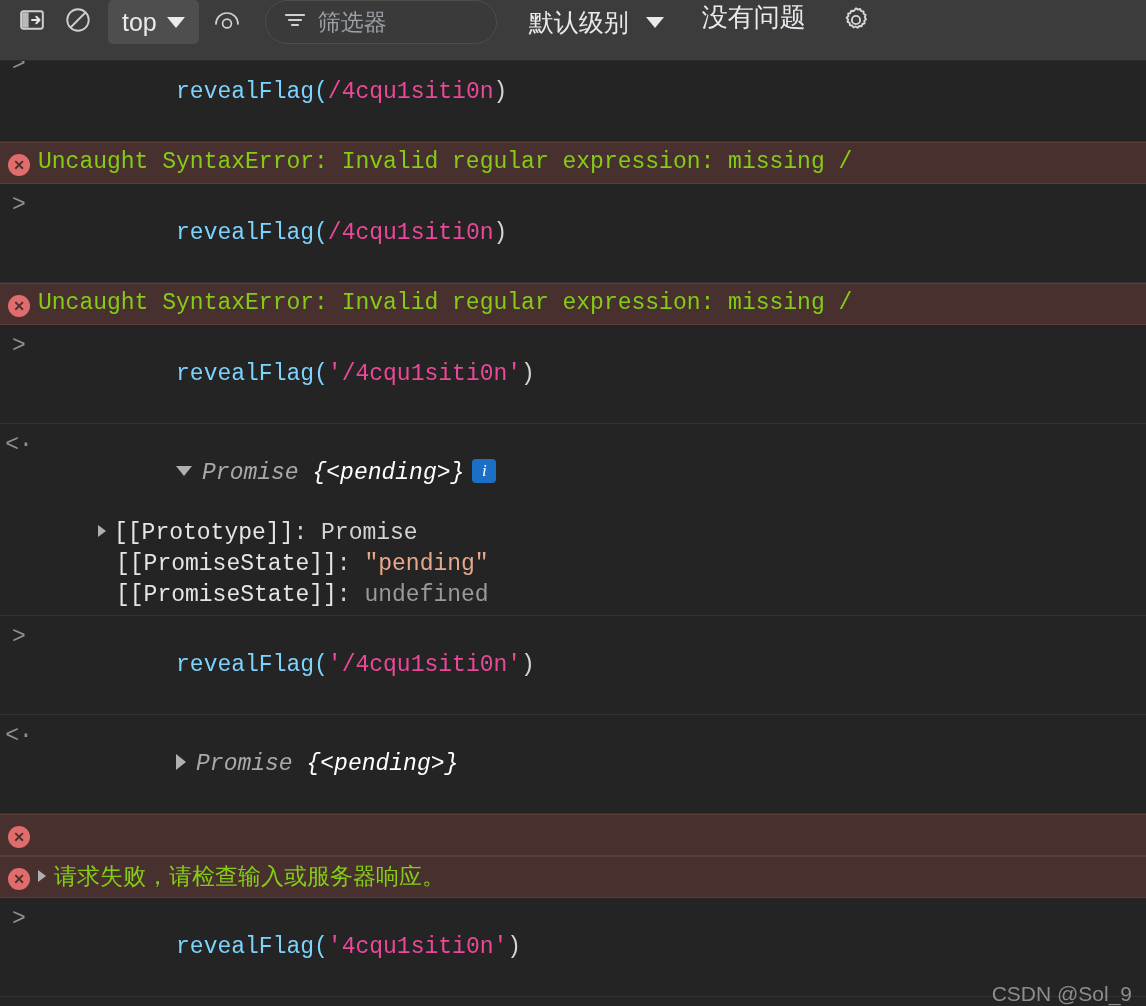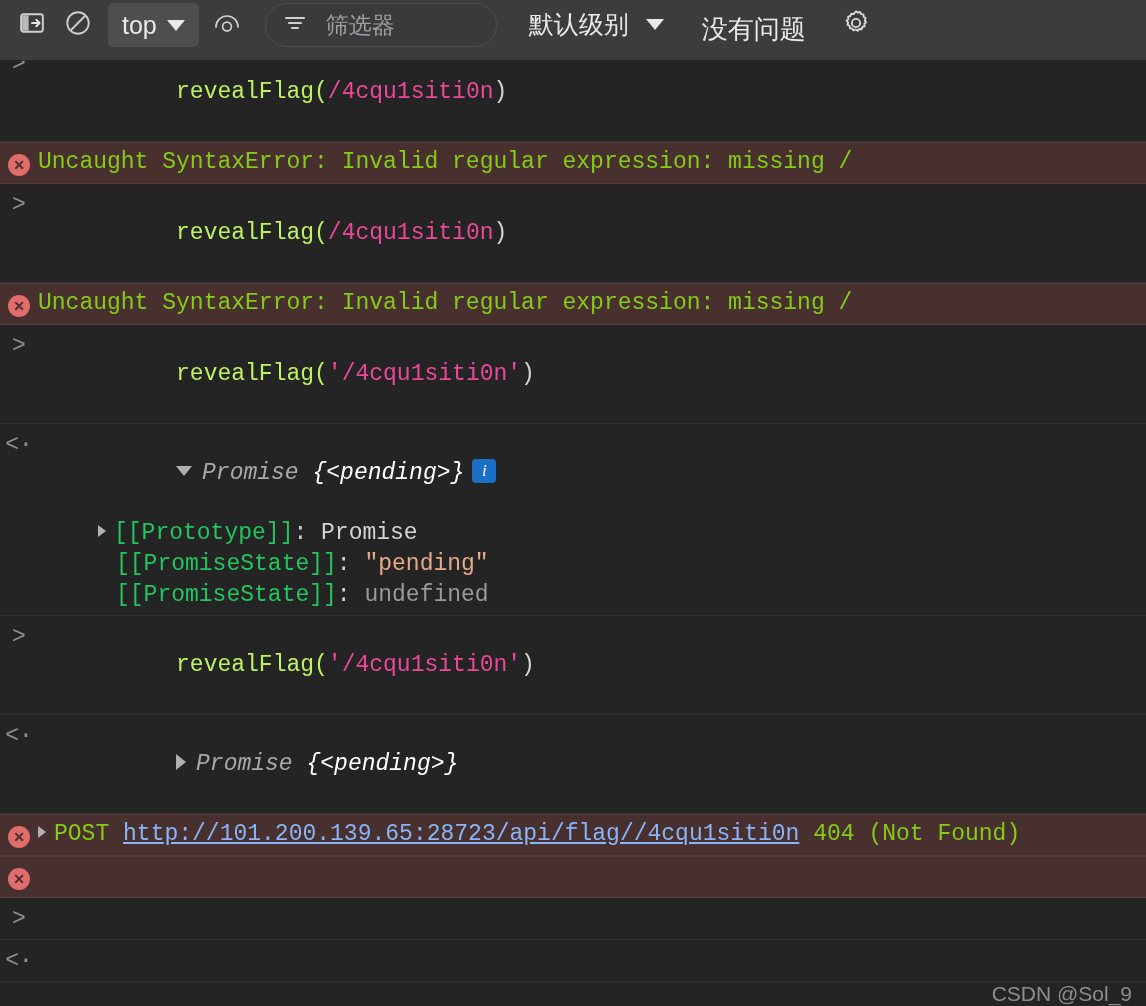--- a/index.html
+++ b/index.html
@@ -22,22 +22,22 @@
     display: flex;
     flex-direction: column;
   }
 
   
   .toolbar {
     height: 61px;
     min-height: 61px;
     background: #3c3c3c;
     display: flex;
-    align-items: flex-end;
-    padding: 13px 10px;
+    align-items: flex-start;
+    padding: 0 10px;
     box-sizing: border-box;
     border-bottom: 1px solid #2b2b2b;
     gap: 2px;
   }
   .tb-btn {
     width: 44px;
     height: 44px;
     display: flex;
     align-items: center;
     justify-content: center;
@@ -69,21 +69,21 @@
   }
   .filter-box {
     height: 44px;
     flex: 0 0 auto;
     width: 232px;
     background: #3a3a3a;
     border: 1px solid #4d4d4d;
     border-radius: 22px;
     display: flex;
     align-items: center;
-    gap: 20px;
+    gap: 12px;
     padding: 0 18px;
     margin-left: 14px;
     box-sizing: border-box;
     cursor: text;
   }
   .filter-input {
     background: transparent;
     border: 0;
     outline: 0;
     color: #cfcfcf;
@@ -168,27 +168,27 @@
     font-weight: bold;
     display: flex;
     align-items: center;
     justify-content: center;
     margin-top: 5px;
   }
   .content { flex: 1; min-width: 0; padding-right: 10px; }
   .line { white-space: pre-wrap; word-break: break-word; }
 
   
-  .tok-fn   { color: #bef264; }
+  .tok-fn   { color: #7dd3fc; }
   .tok-pun  { color: #d4d4d4; }
   .tok-str  { color: #ec4899; }
   .tok-err  { color: #84cc16; }
   .tok-obj  { color: #a9a9a9; font-style: italic; }
   .tok-pend { color: #ffffff; font-style: italic; }
-  .tok-prop { color: #22c55e; }
+  .tok-prop { color: #e5e5e5; }
   .tok-val  { color: #d4d4d4; }
   .tok-strv { color: #e8a98a; }
   .tok-undef{ color: #9a9a9a; }
   .tok-link { color: #8ab4f8; text-decoration: underline; cursor: pointer; }
 
   .tri {
     display: inline-block;
     width: 0; height: 0;
     margin-right: 10px;
     vertical-align: middle;
@@ -397,34 +397,39 @@
         <span class="line">
           <span class="tri right"></span><span class="tok-obj">Promise</span><span class="tok-obj"> </span><span class="tok-pend">{&lt;pending&gt;}</span>
         </span>
       </div>
     </div>
 
     <div class="row err">
       <div class="gutter">
         <span class="err-badge">✕</span>
       </div>
-      <div class="content">
-        <span class="line"><span class="tri sm-right"></span><span class="tok-err">POST</span><span class="tok-err"> </span><a class="tok-link" href="#">http://101.200.139.65:28723/api/flag//4cqu1siti0n</a><span class="tok-err"> </span><span class="tok-err">404</span><span class="tok-err"> </span><span class="tok-err">(Not Found)</span></span>
-      </div>
     </div>
 
     <div class="row err">
       <div class="gutter">
         <span class="err-badge">✕</span>
       </div>
+      <div class="content">
+        <span class="line"><span class="tri sm-right"></span><span class="tok-err" style="font-family:'Liberation Sans',sans-serif">请求失败，请检查输入或服务器响应。</span></span>
+      </div>
     </div>
 
     <div class="row cmd">
       <div class="gutter">
         <span class="chev-in">&gt;</span>
+      </div>
+      <div class="content">
+        <span class="line">
+          <span class="tok-fn">revealFlag(</span><span class="tok-str">'4cqu1siti0n'</span><span class="tok-pun">)</span>
+        </span>
       </div>
     </div>
 
     <div class="row res">
       <div class="gutter">
         <span class="chev-out">&lt;·</span>
       </div>
       <div class="content">
         
         

